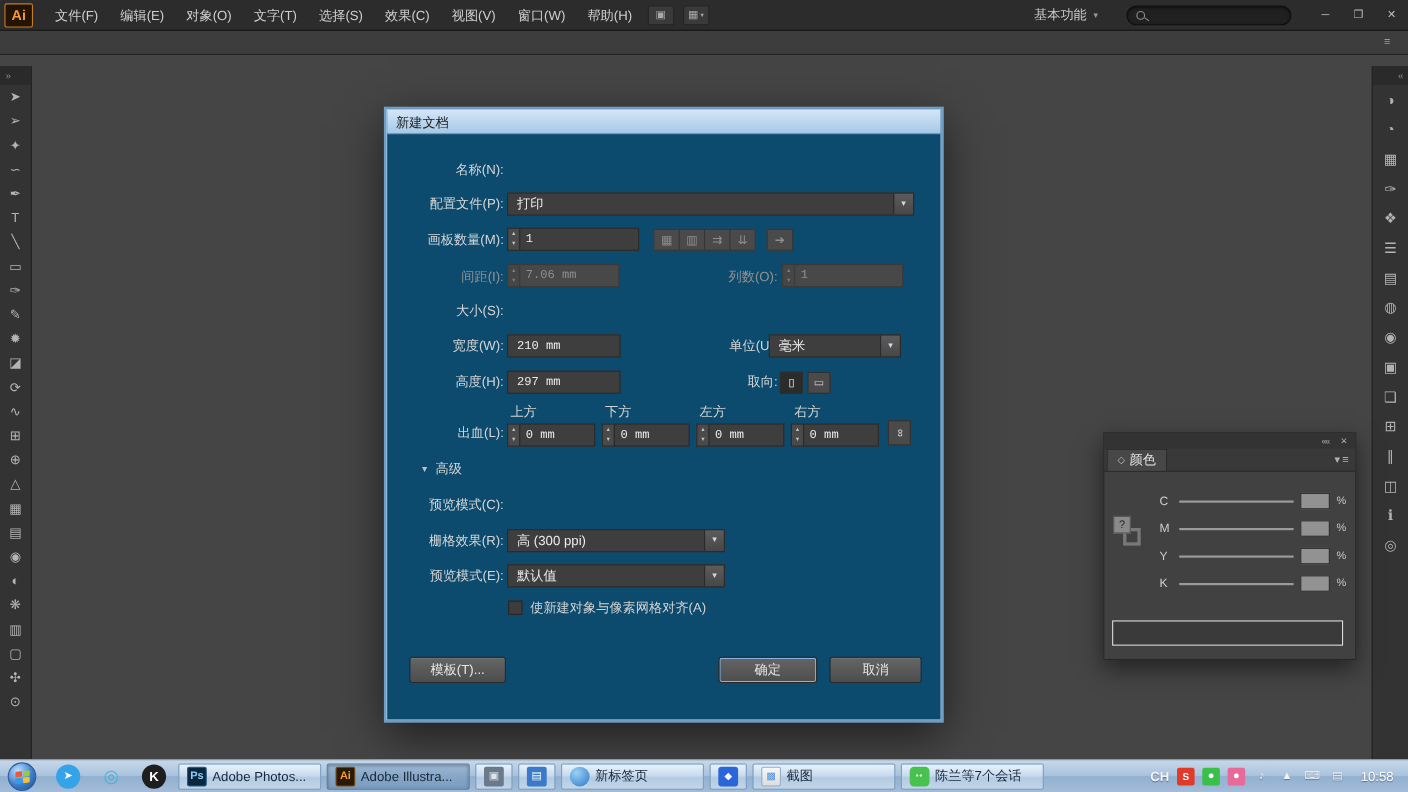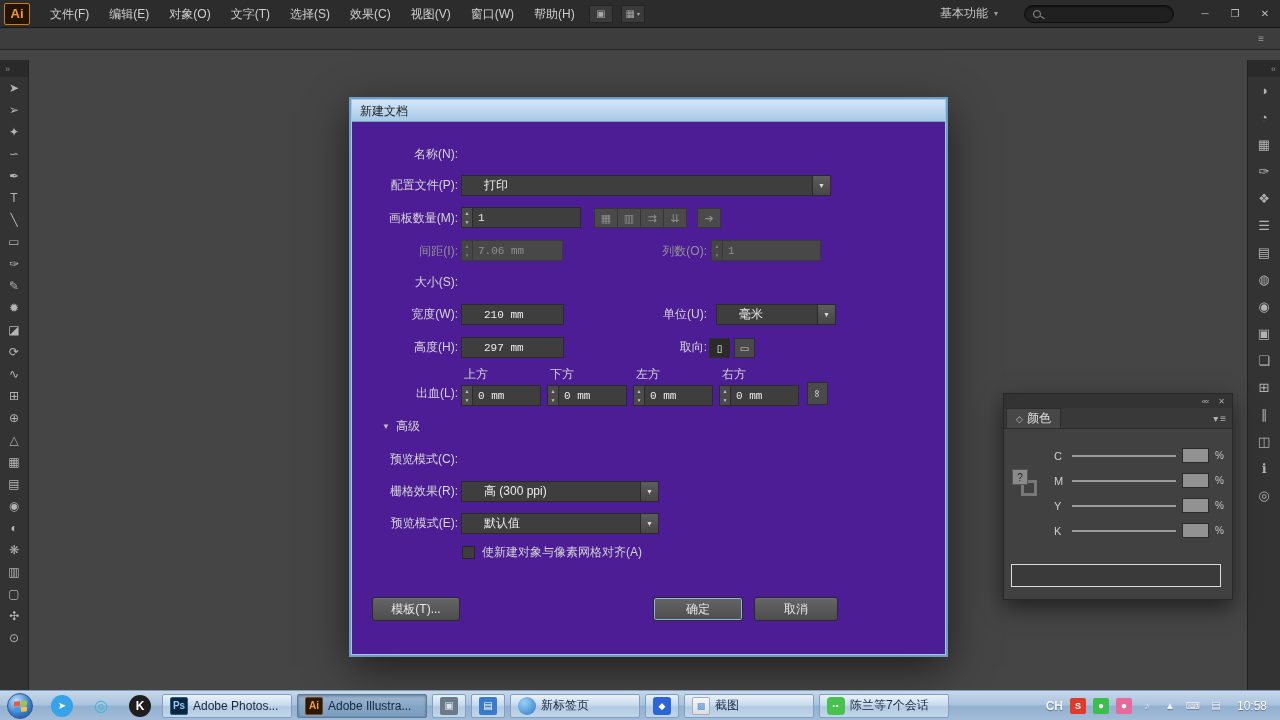--- a/index.html
+++ b/index.html
@@ -29,26 +29,26 @@
 
 
 .toolbar{position:absolute;left:0;top:60px;width:29px;bottom:30px;background:#333;border-right:1px solid #222;z-index:30}
 .dock{position:absolute;right:0;top:60px;width:33px;bottom:30px;background:#333;border-left:1px solid #222;z-index:30}
 .panel-chev{height:17px;background:#2a2a2a;color:#8d8d8d;font-size:9px;display:flex;align-items:center;padding:0 5px;letter-spacing:-1px}
 .dock .panel-chev{justify-content:flex-end}
 .tool{width:100%;height:22px;display:flex;align-items:center;justify-content:center;color:#b4b4b4;font-size:12px}
 .dock-icon{width:100%;height:27px;display:flex;align-items:center;justify-content:center;color:#b2b2b2;font-size:13px}
 
 
-.dialog{position:absolute;left:351px;top:99px;width:595px;height:556px;background:#4c1d95;border:1px solid #9ec8ec;box-shadow:0 0 0 2px rgba(125,175,220,.85),0 12px 40px rgba(0,0,0,.6);z-index:50}
+.dialog{position:absolute;left:351px;top:99px;width:505px;height:556px;background:#0c4a6e;border:1px solid #9ec8ec;box-shadow:0 0 0 2px rgba(125,175,220,.85),0 12px 40px rgba(0,0,0,.6);z-index:50}
 .dlg-title{position:absolute;top:0;left:0;right:0;height:22px;background:linear-gradient(#d3e6f8,#a7c8e7);border-bottom:1px solid #7da1c2;color:#1c1c1c;line-height:22px;padding-left:8px}
 .dlg-label{position:absolute;left:0;width:106px;text-align:right;color:#d6d6d6;height:21px;line-height:21px;white-space:nowrap}
 .dlg-label2{position:absolute;left:247px;width:108px;text-align:right;color:#d6d6d6;height:21px;line-height:21px;white-space:nowrap}
 .dlg-label.dis,.dlg-label2.dis{color:#929292}
-.tfield{position:absolute;height:21px;background:#3e3e3e;border:1px solid #2a2a2a;color:#ececec;display:flex;align-items:center;padding:0 22px;overflow:hidden}
+.tfield{position:absolute;height:21px;background:#3e3e3e;border:1px solid #2a2a2a;color:#ececec;display:flex;align-items:center;padding:0 8px;overflow:hidden}
 .num{font-family:"Liberation Mono","DejaVu Sans Mono",monospace;font-size:11px}
 .dd{padding-right:0;justify-content:flex-start}
 .dd-arrow{margin-left:auto;width:18px;height:100%;background:linear-gradient(#5c5c5c,#474747);border-left:1px solid #2a2a2a;display:flex;align-items:center;justify-content:center;color:#d8d8d8;font-size:7px;flex:none}
 .name-input{position:absolute;height:23px;background:#3e3e3e;border:2px solid #cf8a3b;box-shadow:0 0 5px rgba(222,152,62,.55);display:flex;align-items:center;padding:0 4px;color:#eee}
 .sel{background:#b5823a;color:#141414;padding:0 2px}
 .caret-bar{width:1px;height:14px;background:#e8e8e8;margin-left:1px}
 .spin{position:absolute;display:flex;height:21px}
 .spin.rel{position:relative;width:100%}
 .spin-arrows{width:11px;display:flex;flex-direction:column;background:#4a4a4a;border:1px solid #2a2a2a;border-right:none;flex:none}
 .spin-arrows i{flex:1;font-style:normal;font-size:5px;color:#c4c4c4;display:flex;align-items:center;justify-content:center}
@@ -366,21 +366,21 @@
       <span class="spin-field num">1</span>
     </div>
 
     <div class="dlg-label" style="top:172px">大小(S):</div>
 
     <div class="dlg-label" style="top:204px">宽度(W):</div>
     <div class="tfield num" style="left:109px;top:204px;width:103px">
         <span>210 mm</span>
       </div>
     <div class="dlg-label2" style="top:204px">单位(U):</div>
-    <div class="tfield dd" style="left:364px;top:204px;width:120px">
+    <div class="tfield dd" style="left:347px;top:204px;width:120px">
       <span>毫米</span>
       <span class="dd-arrow">
           <span>▼</span>
         </span>
     </div>
 
     <div class="dlg-label" style="top:237px">高度(H):</div>
     <div class="tfield num" style="left:109px;top:237px;width:103px">
         <span>297 mm</span>
       </div>

